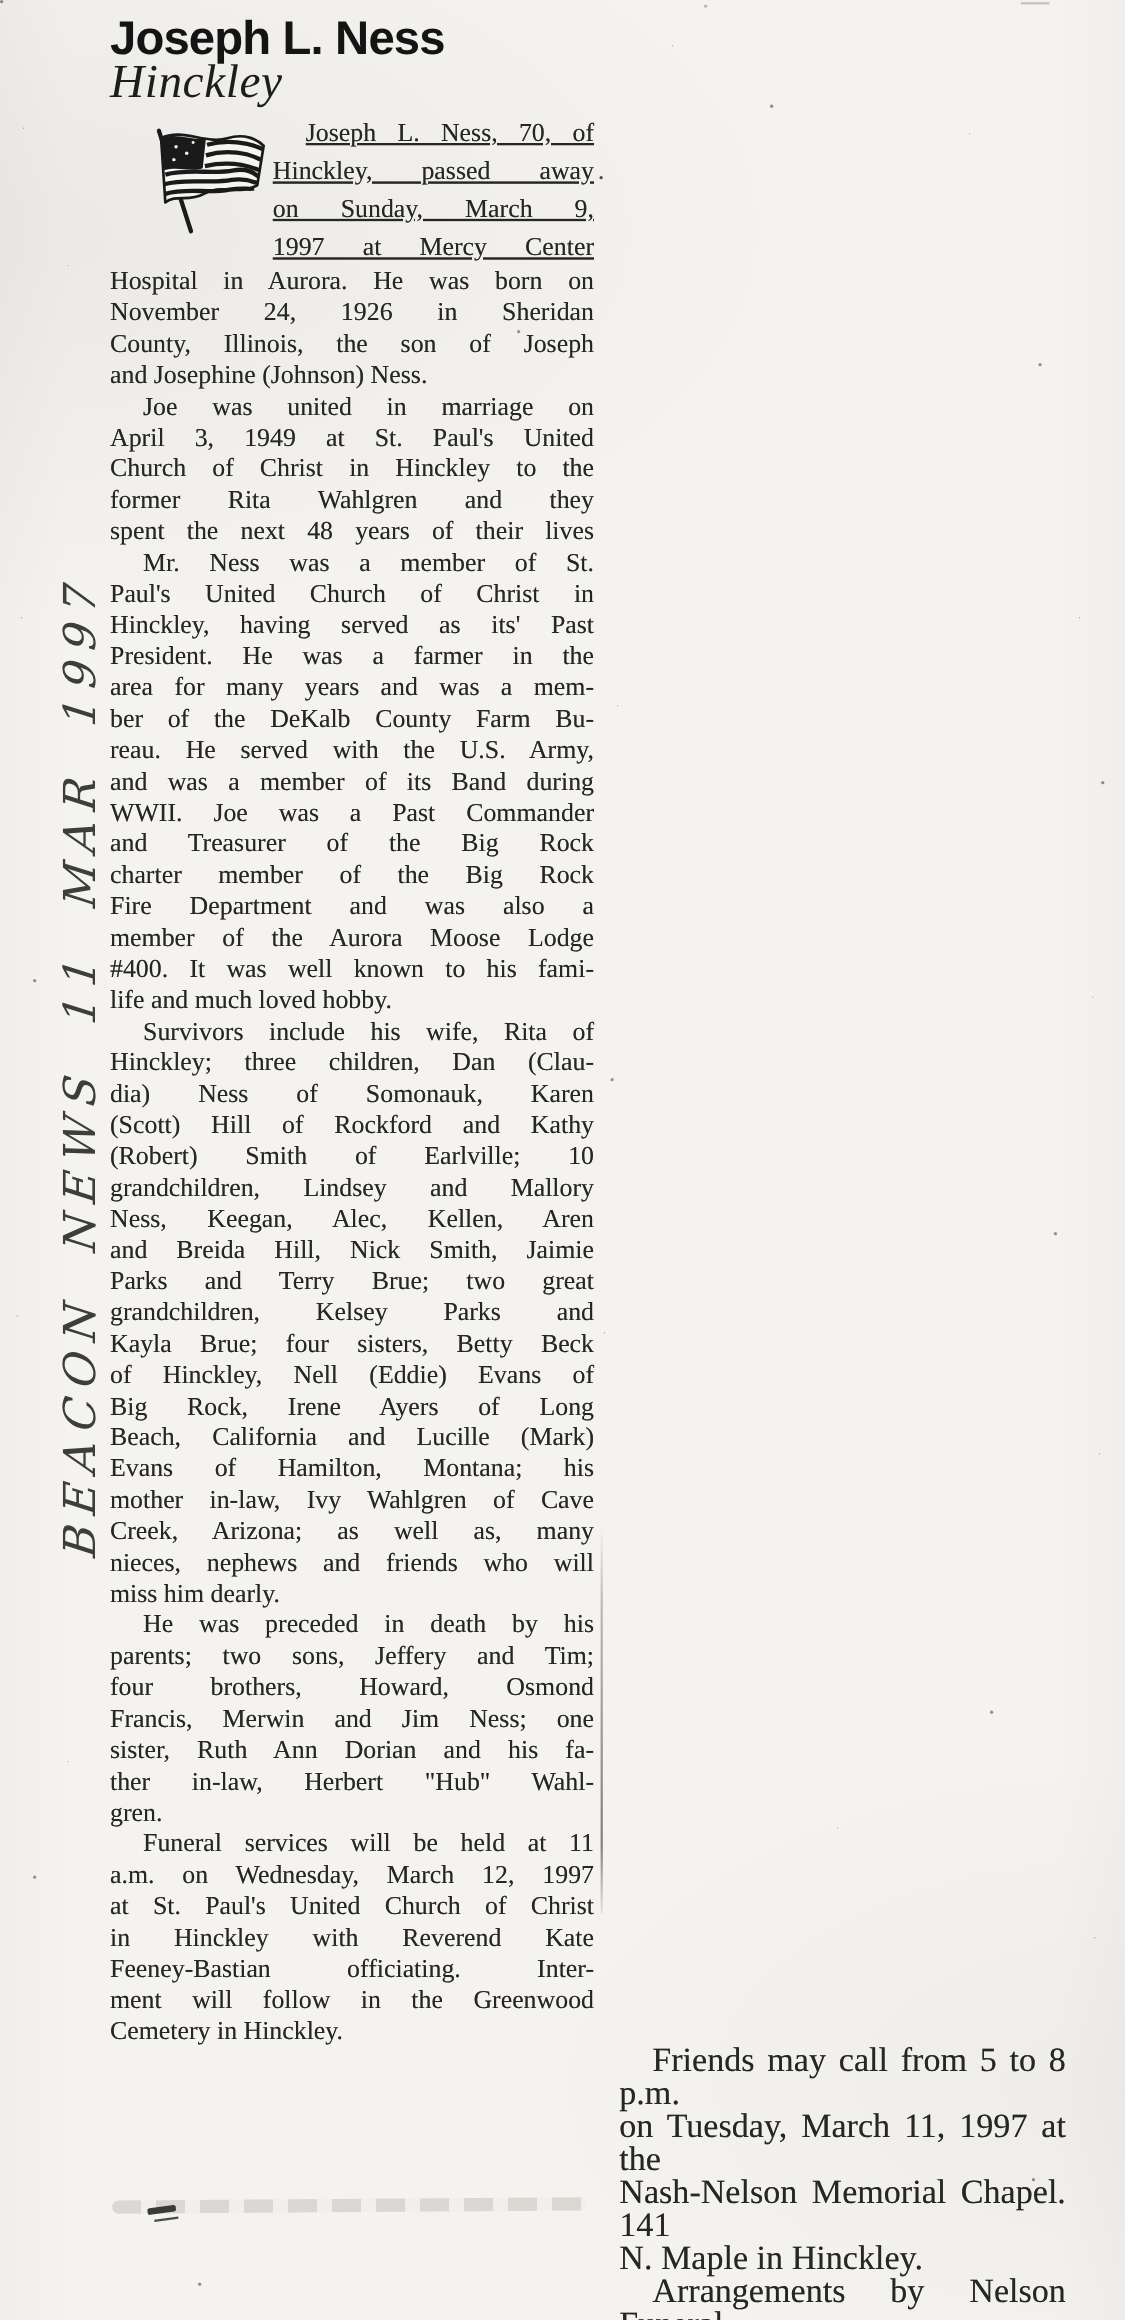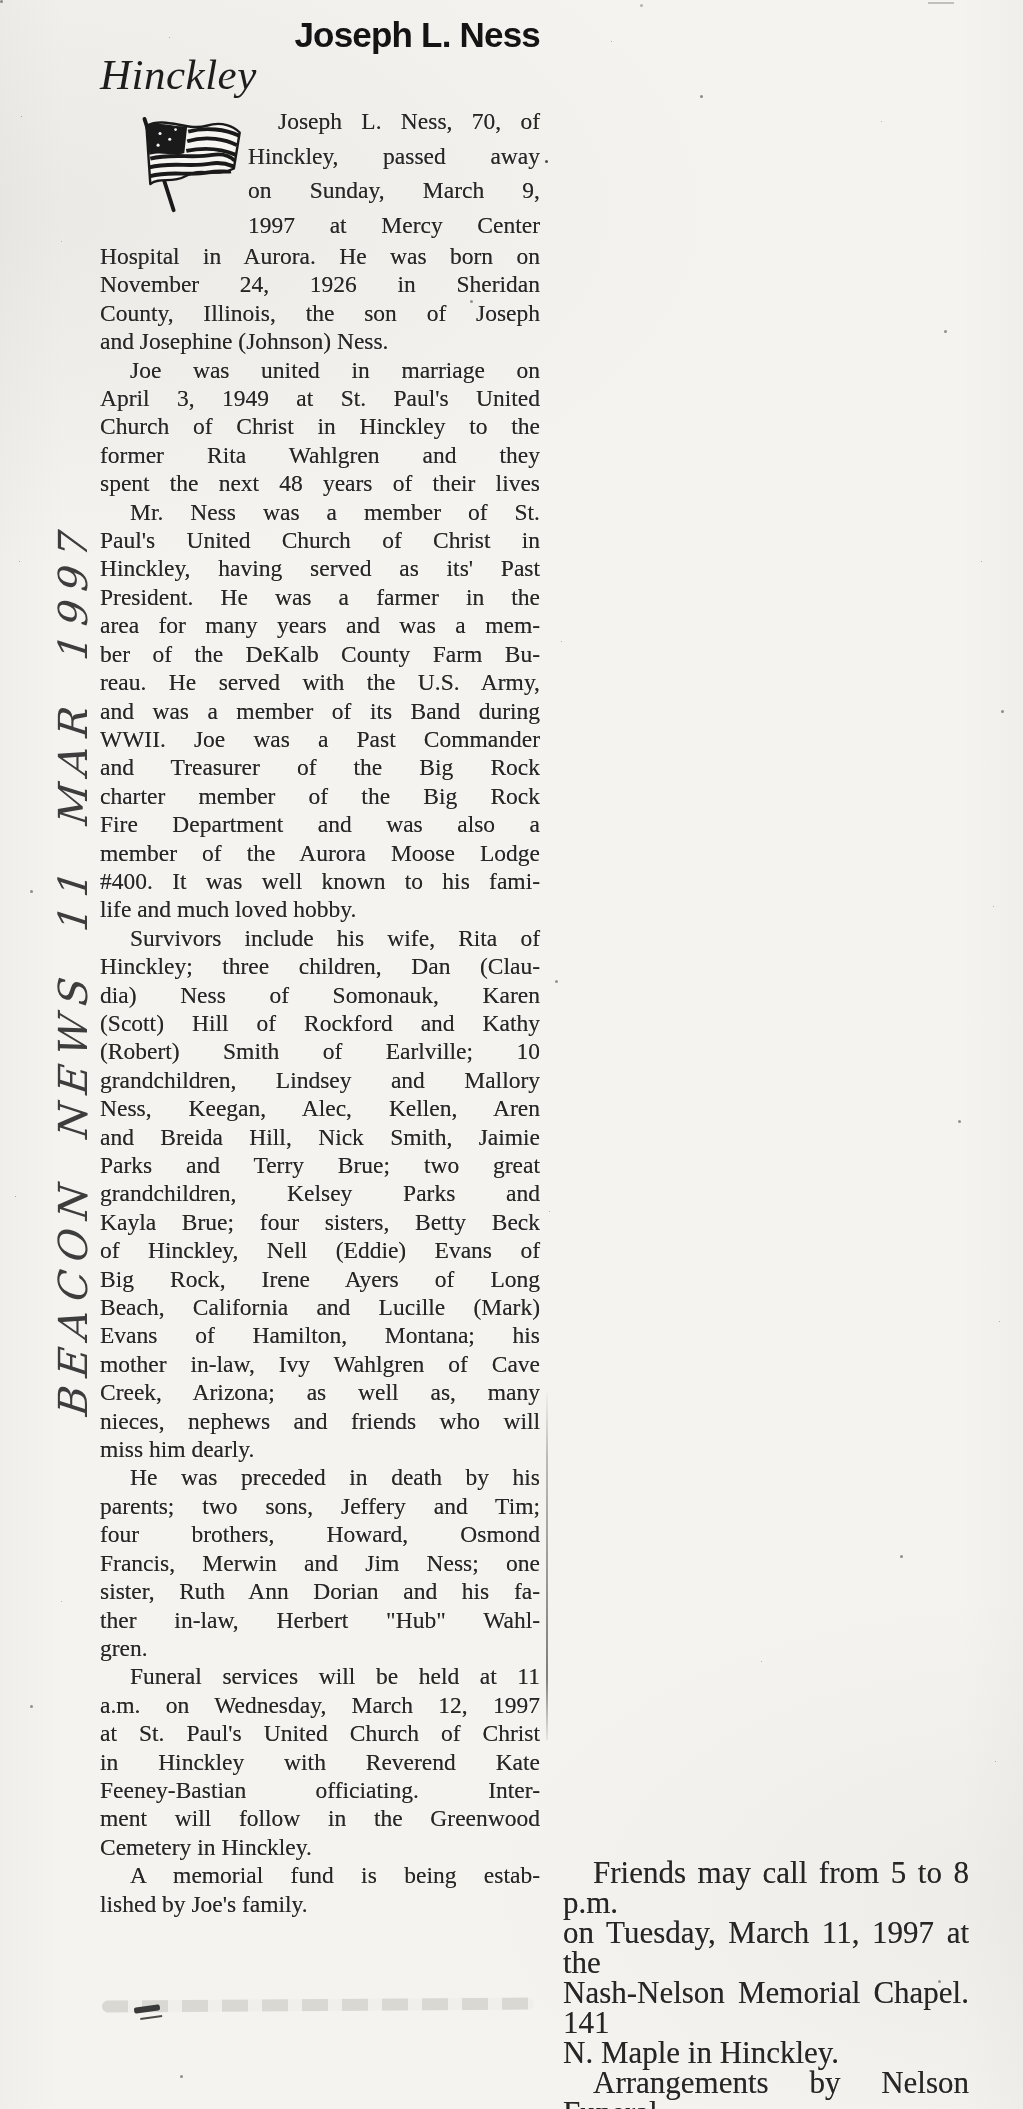--- a/index.html
+++ b/index.html
@@ -21,33 +21,33 @@
        880px 120px 0 -1px #a09e96, 944px 330px 0 0 #918f88, 20px 115px 0 -1px #8f8d86,
        60px 240px 0 -1px #a4a29a, 980px 560px 0 -1px #999790, 1001px 710px 0 0 #8d8b84,
        18px 560px 0 -1px #969489, 30px 890px 0 0 #8f8d85, 992px 905px 0 -1px #a09e97,
        958px 1120px 0 0 #93918a, 14px 1195px 0 -1px #8e8c85, 998px 1320px 0 -1px #9a988f,
        900px 1555px 0 0 #8f8d86, 60px 1600px 0 -1px #a3a198, 30px 1705px 0 0 #93918a,
        994px 1760px 0 -1px #96948d, 938px 1980px 0 0 #8e8c85, 620px 2060px 0 -1px #9b9992,
        180px 2075px 0 0 #8f8d86, 760px 1660px 0 -1px #9d9b94, 520px 120px 0 -1px #9a988f,
        470px 300px 0 0 #94928b, 560px 640px 0 -1px #9c9a93, 555px 980px 0 0 #95938c,
        548px 1210px 0 -1px #97958e, 545px 160px 0 0 #4a4a46, 640px 4px 0 0 #b5b3ac;}
   #article{position:absolute;left:100px;top:16px;width:440px;}
-  #headline{font-family:"Liberation Sans", sans-serif;font-weight:700;font-size:35px;line-height:38px;
-            letter-spacing:-0.8px;color:var(--headline-ink);text-align:right;}
+  #headline{font-family:"Liberation Sans", sans-serif;font-weight:700;font-size:43px;line-height:38px;
+            letter-spacing:-0.8px;color:var(--headline-ink);}
   #subhead{font-style:italic;font-weight:400;font-size:43px;line-height:42px;letter-spacing:.5px;
            color:#1d1d1d;}
   #bodytext{position:relative;margin-top:8px;font-size:23.5px;line-height:28.4px;color:var(--ink);
             text-shadow:0 0 .5px rgba(40,40,40,.55);}
   .flagfloat{float:left;width:148px;height:134px;}
   #flag-svg{position:absolute;left:36px;top:12px;width:118px;height:102px;}
   .para{margin:0;}
   .tline{text-align:justify;text-align-last:justify;white-space:normal;}
   .tline.lastline{text-align-last:left;}
   .tline.indent{text-indent:30px;}
-  .tline.loose{line-height:34.5px;}
+  .tline.loose{line-height:34.5px;text-decoration:underline;}
   #rightcol{position:absolute;left:563px;top:1858px;width:406px;
             font-size:31px;line-height:30px;color:var(--ink);text-shadow:0 0 .5px rgba(40,40,40,.55);}
   #annotation{position:absolute;left:-382px;top:928px;width:910px;height:64px;
               transform:rotate(-90deg) skewX(-7deg);
               font-family:"DejaVu Serif", serif;font-style:italic;font-weight:500;
               font-size:40px;line-height:64px;letter-spacing:9px;word-spacing:16px;
               color:var(--handwriting-ink);opacity:.92;white-space:nowrap;}
   #crease{position:absolute;left:546px;top:1388px;width:2px;height:352px;
           background:linear-gradient(to bottom, rgba(120,115,105,.0), rgba(120,115,105,.45) 20%, rgba(90,85,80,.75) 82%, rgba(120,115,105,.1));}
   #strike-smudge{position:absolute;left:102px;top:1999px;width:432px;height:12px;opacity:.45;
@@ -153,24 +153,20 @@
         </div>
         <div class="para">
           <div class="tline indent">Funeral services will be held at 11</div>
           <div class="tline">a.m. on Wednesday, March 12, 1997</div>
           <div class="tline">at St. Paul's United Church of Christ</div>
           <div class="tline">in Hinckley with Reverend Kate</div>
           <div class="tline">Feeney-Bastian officiating. Inter-</div>
           <div class="tline">ment will follow in the Greenwood</div>
           <div class="tline lastline">Cemetery in Hinckley.</div>
         </div>
-        <div class="para">
-          <div class="tline indent">A memorial fund is being estab-</div>
-          <div class="tline lastline">lished by Joe's family.</div>
-        </div>
       </div>
   </div>
 
   <div id="rightcol">
       <div class="para">
         <div class="tline indent">Friends may call from 5 to 8 p.m.</div>
         <div class="tline">on Tuesday, March 11, 1997 at the</div>
         <div class="tline">Nash-Nelson Memorial Chapel. 141</div>
         <div class="tline lastline">N. Maple in Hinckley.</div>
       </div>

